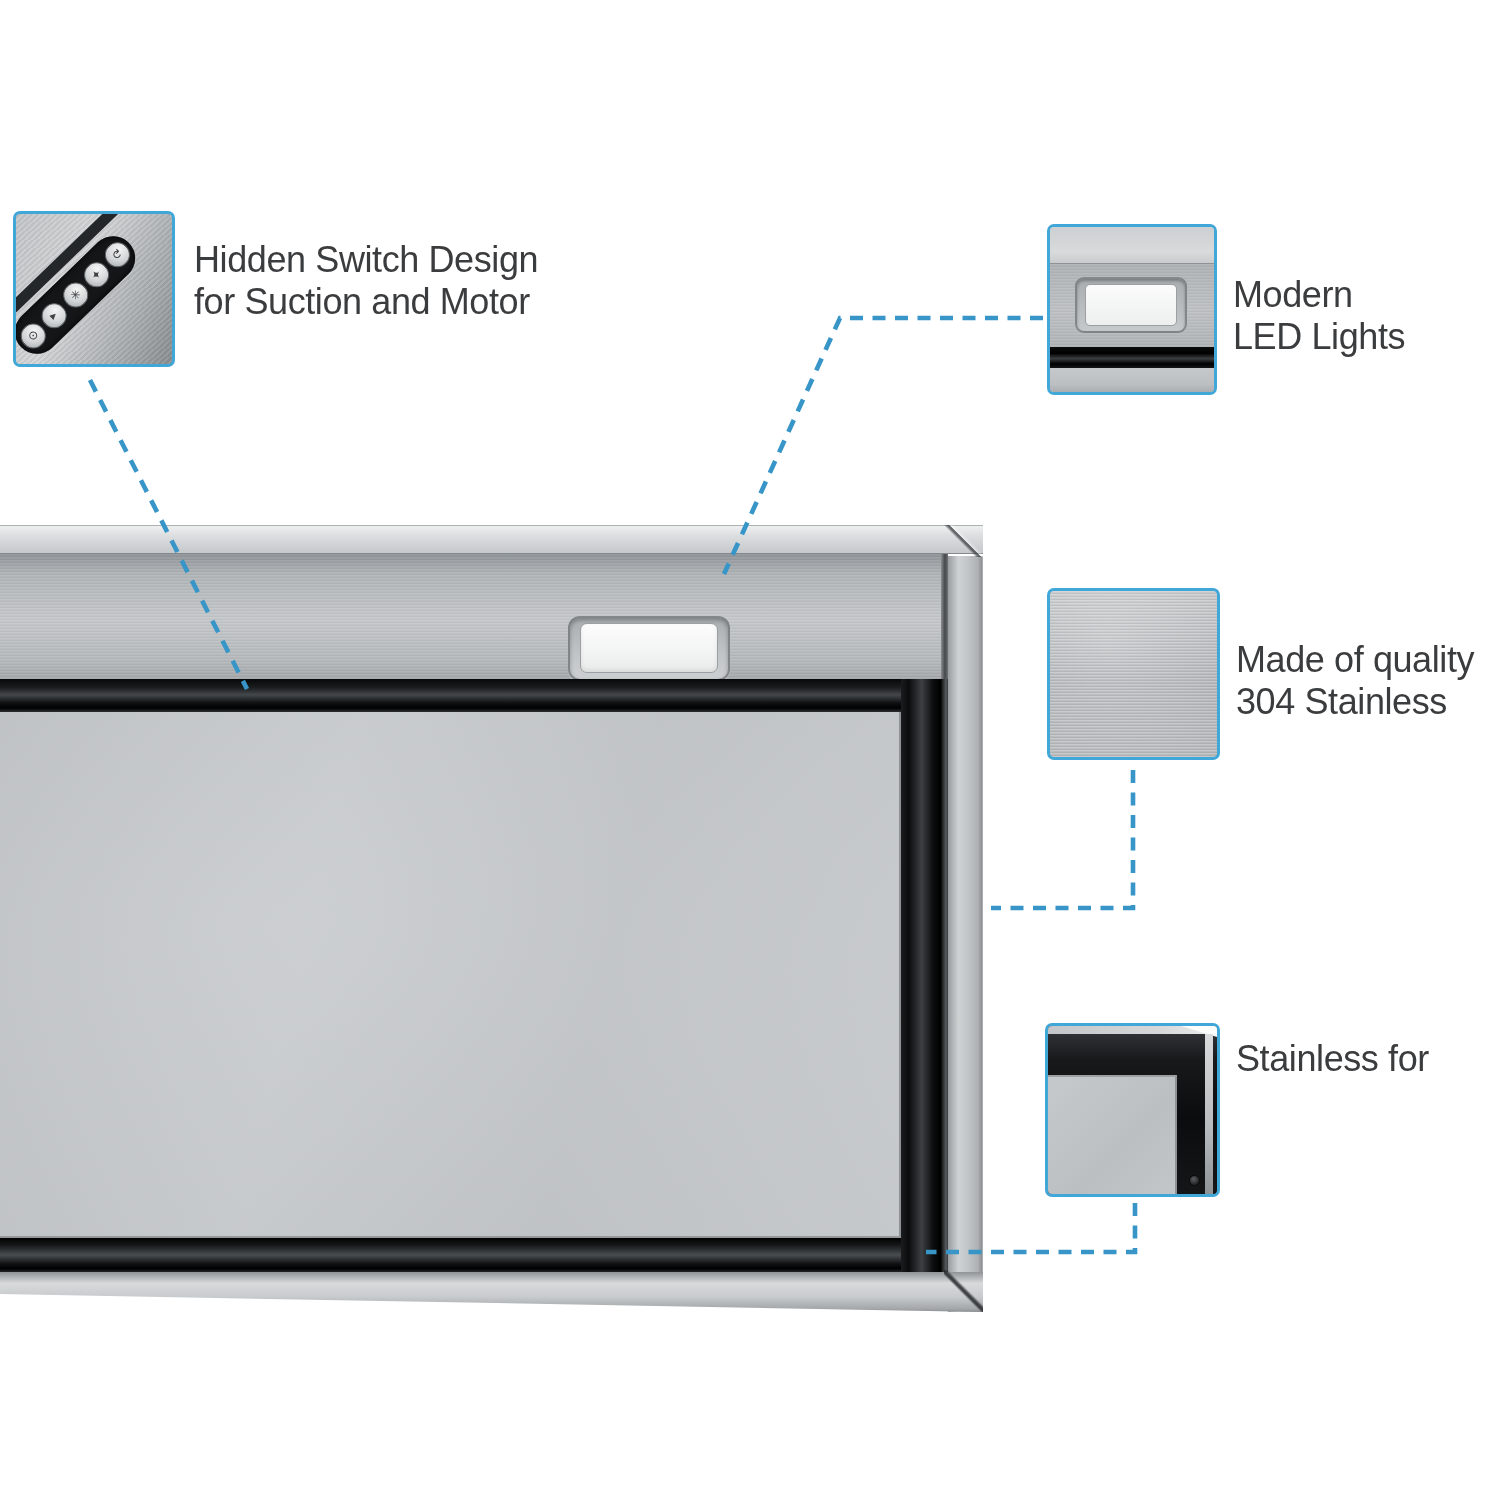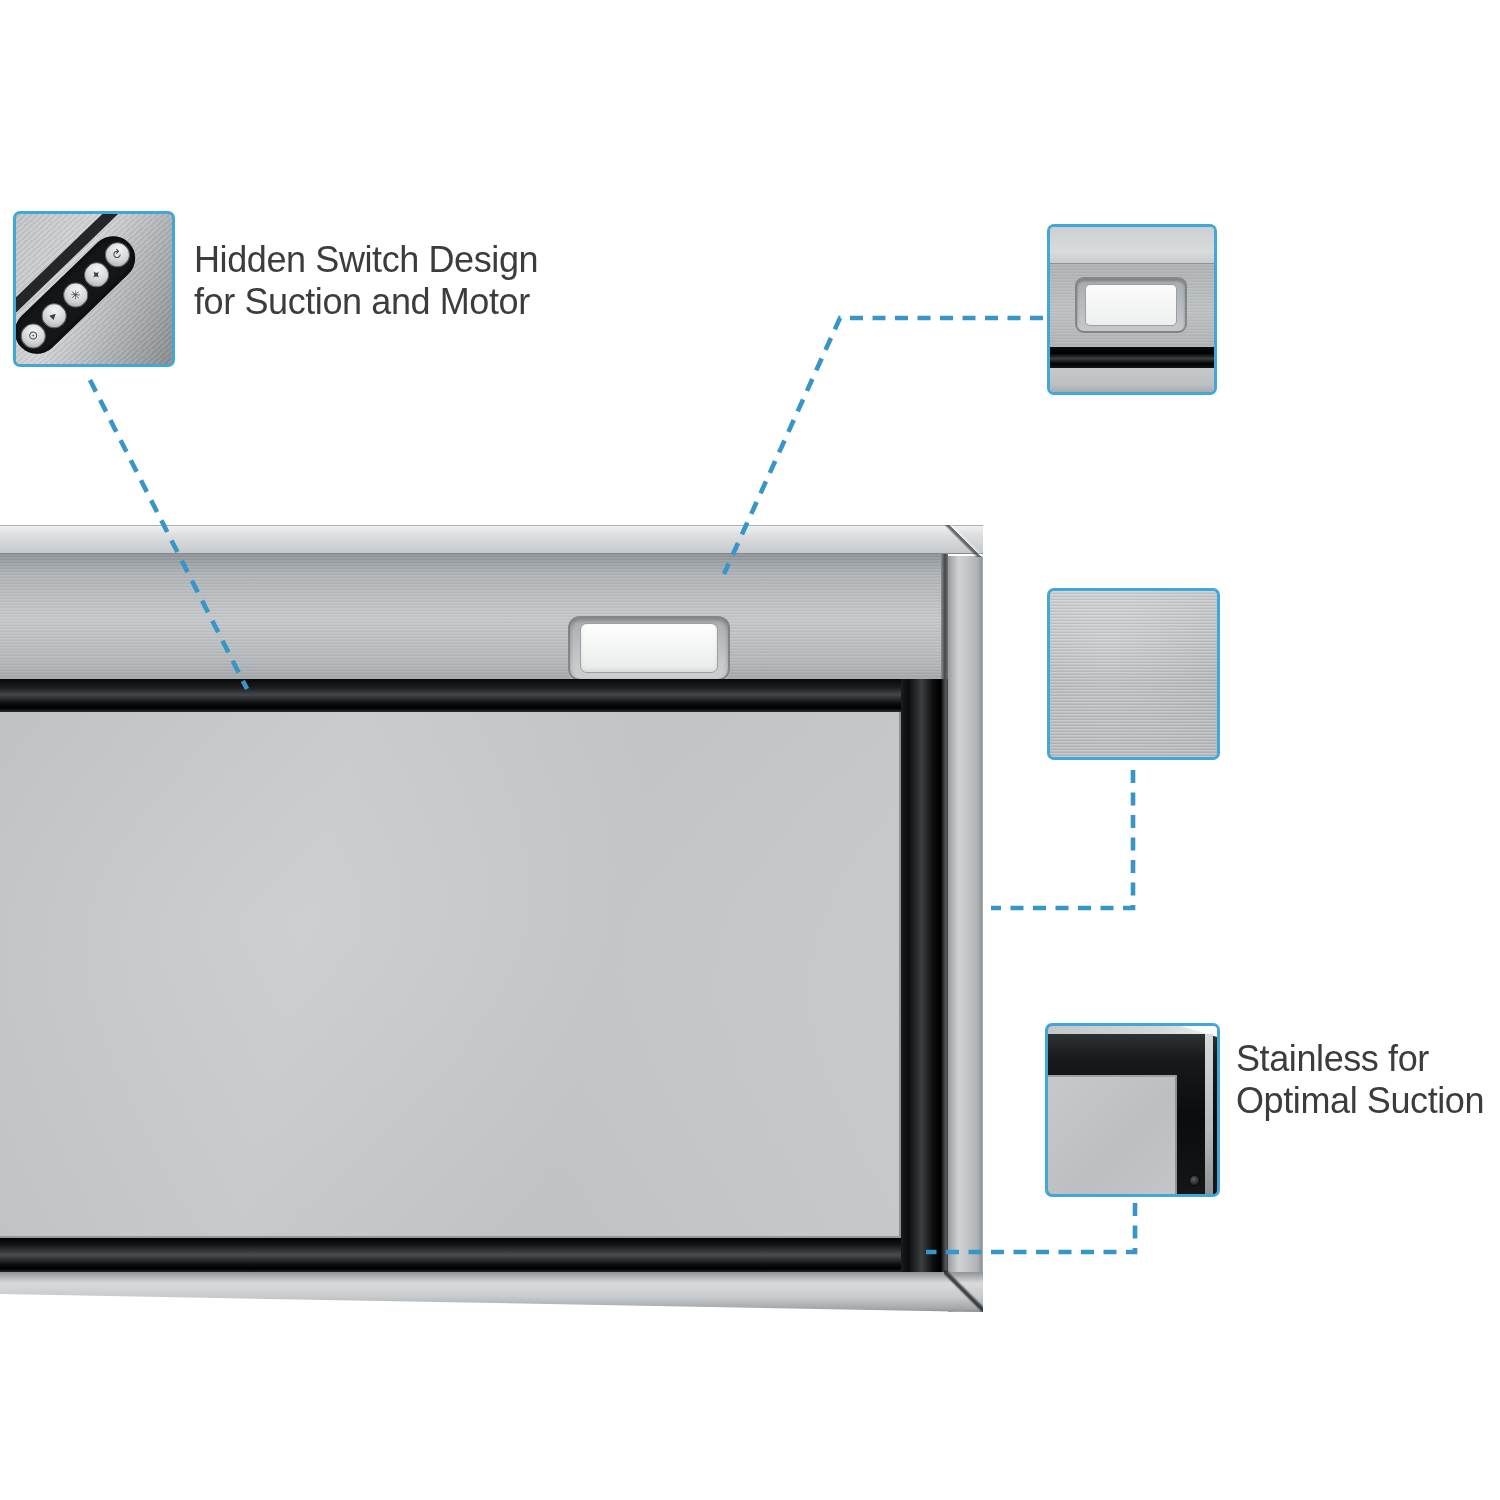--- a/index.html
+++ b/index.html
@@ -229,18 +229,25 @@
     <div class="i4-wedge"></div>
     <div class="i4-door"></div>
     <div class="i4-sliver"></div>
     <div class="i4-screw"></div>
   </div>
 
   <div class="callout-text" id="t1">
     <div>Hidden Switch Design</div>
     <div>for Suction and Motor</div>
   </div>
+  <div class="callout-text" id="t2">
+    <div>Modern</div>
+    <div>LED Lights</div>
+  </div>
+  <div class="callout-text" id="t3">
+    <div>Made of quality</div>
+    <div>304 Stainless</div>
+  </div>
   <div class="callout-text" id="t4">
     <div>Stainless for</div>
-    <div>Optimal Suction</div>
   </div>
 
 </div>
 
 </body></html>

